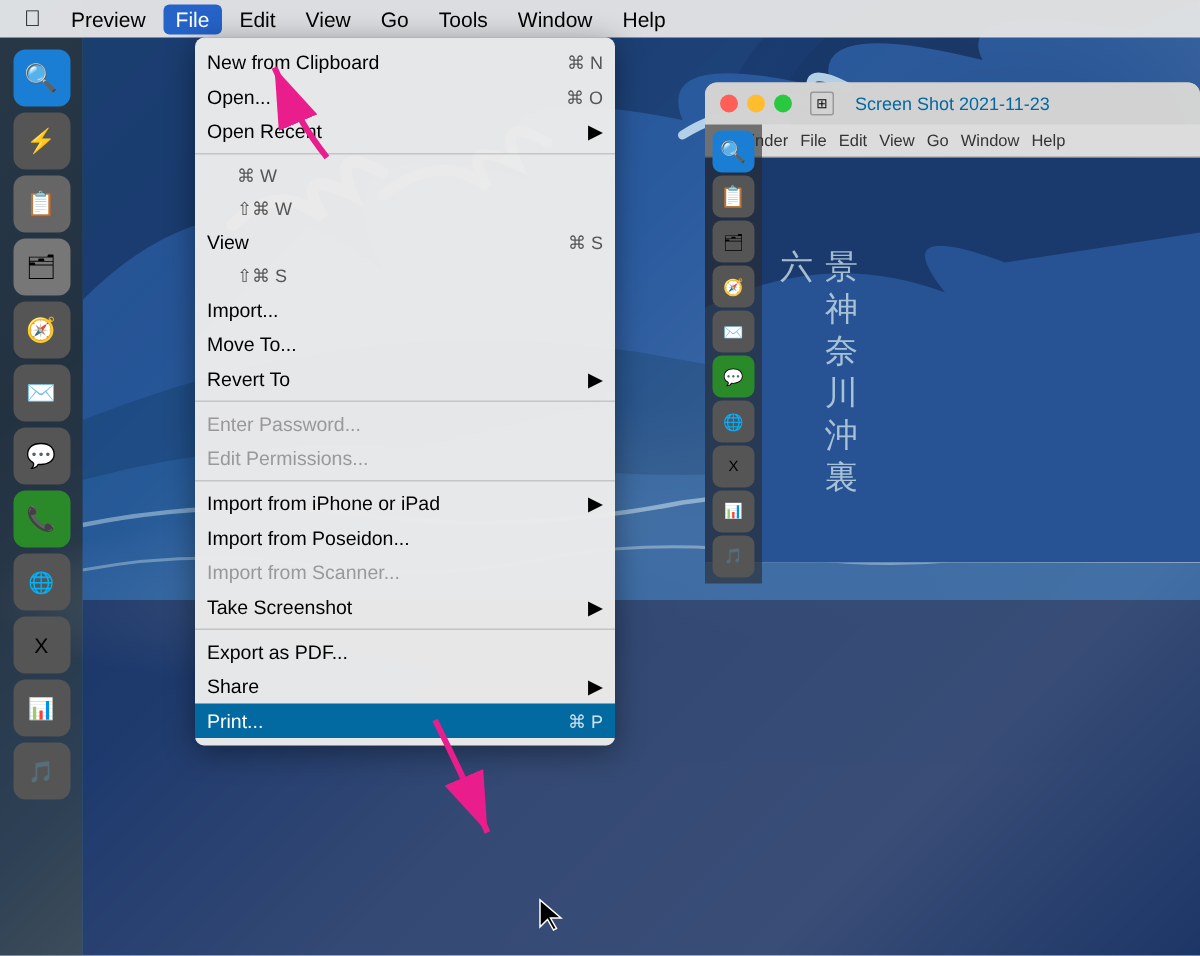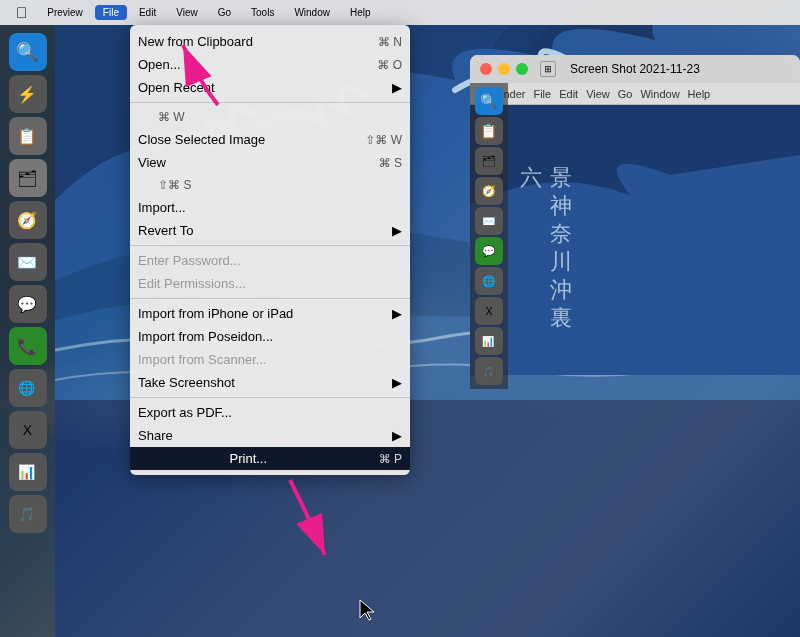--- a/index.html
+++ b/index.html
@@ -43,21 +43,21 @@
       padding: 0 8px;
       gap: 4px;
       z-index: 100;
       font-size: 13px;
     }
 
     .menu-bar-item {
       padding: 2px 8px;
       border-radius: 4px;
       cursor: pointer;
-      font-size: 10px;
+      font-size: 14px;
       color: #000;
     }
 
     .menu-bar-item.active {
       background: #2563c9;
       color: white;
     }
 
     .apple-logo {
       font-size: 15px;
@@ -115,23 +115,22 @@
       color: #000;
       min-height: 22px;
     }
 
     .menu-item.disabled {
       color: #999;
       cursor: default;
     }
 
     .menu-item.highlighted {
-      background: #0f172a;
+      background: #0369a1;
       color: white;
-      text-align: center;
     }
 
     .menu-separator {
       height: 1px;
       background: rgba(0,0,0,0.15);
       margin: 3px 0;
     }
 
     .menu-item-label {
       flex: 1;
@@ -193,21 +192,21 @@
       height: 12px;
       border-radius: 50%;
     }
 
     .traffic-red { background: #ff5f57; }
     .traffic-yellow { background: #ffbd2e; }
     .traffic-green { background: #28c840; }
 
     .preview-title {
       font-size: 12px;
-      color: #000000;
+      color: #0369a1;
       margin-left: 8px;
     }
 
     .preview-menubar {
       height: 22px;
       background: rgba(220,220,220,0.95);
       display: flex;
       align-items: center;
       padding: 0 8px;
       gap: 8px;
@@ -390,32 +389,34 @@
     <span class="menu-item-label">Open Recent</span>
     <span class="menu-arrow">▶</span>
   </div>
 
   <div class="menu-separator"></div>
 
   <div class="menu-item">
     <span class="menu-shortcut">⌘ W</span>
   </div>
   <div class="menu-item">
-    <span class="menu-item-label">Close Selected Image</span>
     <span class="menu-shortcut">⇧⌘ W</span>
   </div>
   <div class="menu-item">
     <span class="menu-item-label">View</span>
     <span class="menu-shortcut">⌘ S</span>
   </div>
   <div class="menu-item">
     <span class="menu-shortcut">⇧⌘ S</span>
   </div>
   <div class="menu-item">
     <span class="menu-item-label">Import...</span>
+  </div>
+  <div class="menu-item">
+    <span class="menu-item-label">Move To...</span>
   </div>
   <div class="menu-item">
     <span class="menu-item-label">Revert To</span>
     <span class="menu-arrow">▶</span>
   </div>
 
   <div class="menu-separator"></div>
 
   <div class="menu-item disabled">
     <span class="menu-item-label">Enter Password...</span>

